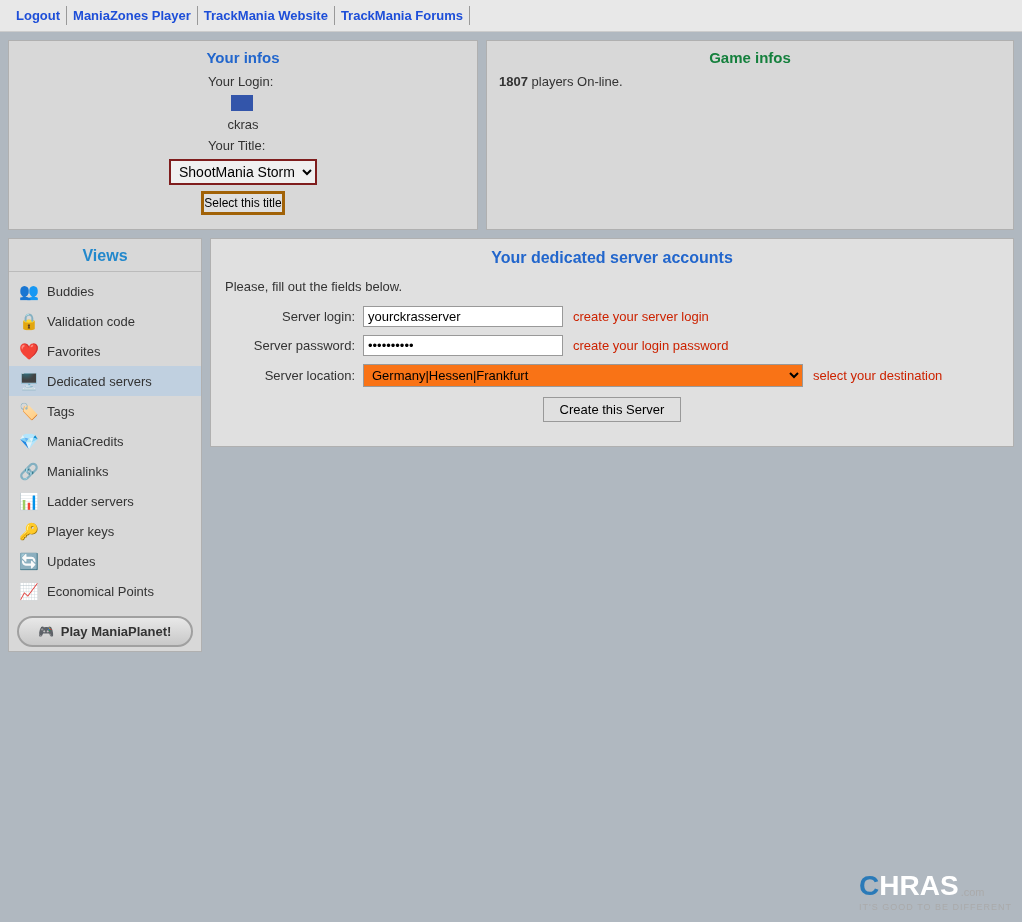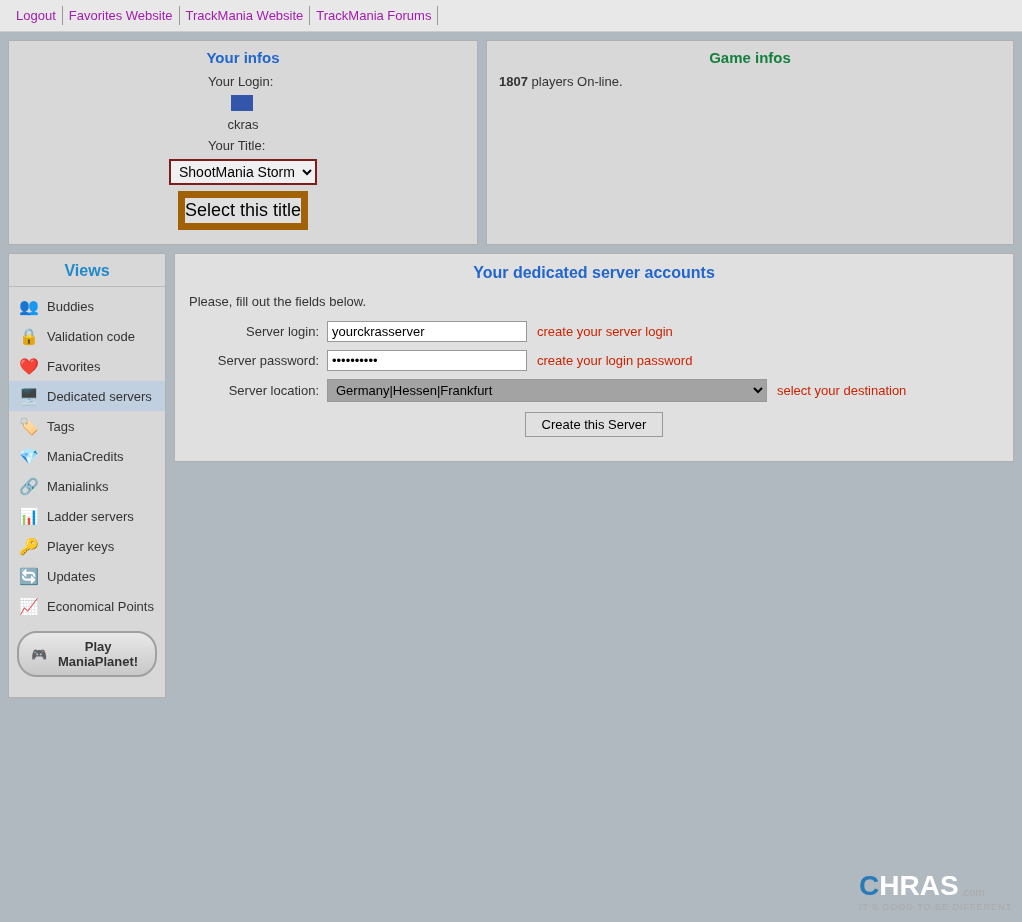--- a/index.html
+++ b/index.html
@@ -14,25 +14,26 @@
     
     #top-nav {
       background-color: #e8e8e8;
       border-bottom: 1px solid #ccc;
       padding: 6px 10px;
       display: flex;
       align-items: center;
       gap: 0;
     }
     #top-nav a {
-      color: #a21caf;
+      color: #1d4ed8;
       text-decoration: none;
       font-size: 13px;
       padding: 2px 6px;
       border-right: 1px solid #999;
+      font-weight: bold;
     }
     #top-nav a:first-child { border-left: none; }
 
     
     #main-content {
       padding: 8px;
       display: flex;
       flex-direction: column;
       gap: 8px;
     }
@@ -81,23 +82,23 @@
       color: #333;
     }
     #title-select {
       padding: 2px 4px;
       font-size: 14px;
       background: #f0f0f0;
       border: 2px solid #7f1d1d;
     }
     #select-title-btn {
       padding: 2px 0;
-      font-size: 18px;
+      font-size: 12px;
       background: #e0e0e0;
-      border: 7px solid #a16207;
+      border: 3px solid #a16207;
       cursor: pointer;
     }
 
     
     #game-infos {
       background-color: #d8d8d8;
       border: 1px solid #b0b0b0;
       flex: 1;
       padding: 8px 12px;
     }
@@ -120,23 +121,23 @@
     #bottom-row {
       display: flex;
       gap: 8px;
       align-items: flex-start;
     }
 
     
     #sidebar {
       background-color: #d8d8d8;
       border: 1px solid #b0b0b0;
-      width: 158px;
+      width: 194px;
       flex-shrink: 0;
-      padding-bottom: 16px;
+      padding-bottom: 0;
     }
     #sidebar-title {
       color: #2288cc;
       font-size: 16px;
       font-weight: bold;
       text-align: center;
       padding: 8px 0 6px 0;
       border-bottom: 1px solid #bbb;
       margin-bottom: 4px;
     }
@@ -225,21 +226,21 @@
     .form-hint {
       margin-left: 10px;
       color: #cc2200;
       font-size: 13px;
     }
 
     .location-select {
       padding: 2px 4px;
       font-size: 13px;
       border: 1px solid #999;
-      background: #a3a3a3;
+      background: #f97316;
       width: 440px;
     }
 
     #create-server-row {
       display: flex;
       justify-content: center;
       margin: 10px 0 14px 0;
     }
     #create-server-btn {
       padding: 4px 16px;
@@ -291,21 +292,21 @@
       letter-spacing: 1px;
       text-align: right;
       font-family: Arial, sans-serif;
     }
   </style>
 </head>
 <body>
 
 <div id="top-nav">
   <a href="#">Logout</a>
-  <a href="#">Favorites Website</a>
+  <a href="#">ManiaZones Player</a>
   <a href="#">TrackMania Website</a>
   <a href="#">TrackMania Forums</a>
 </div>
 
 <div id="main-content">
 
   <div id="info-row">
 
     <div id="your-infos">
       <h2>Your infos</h2>

